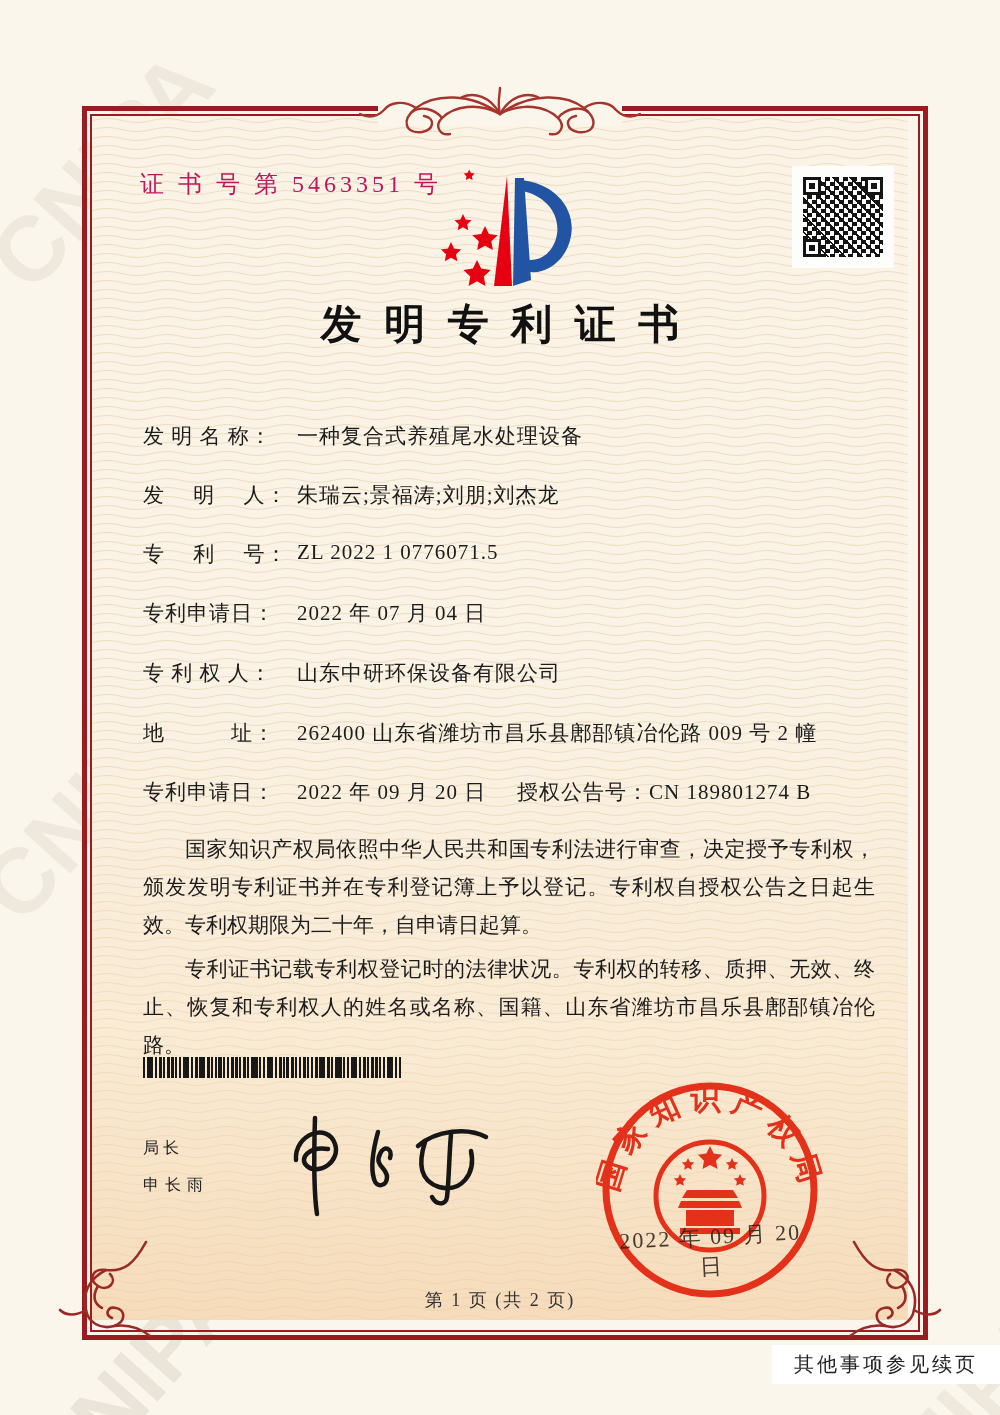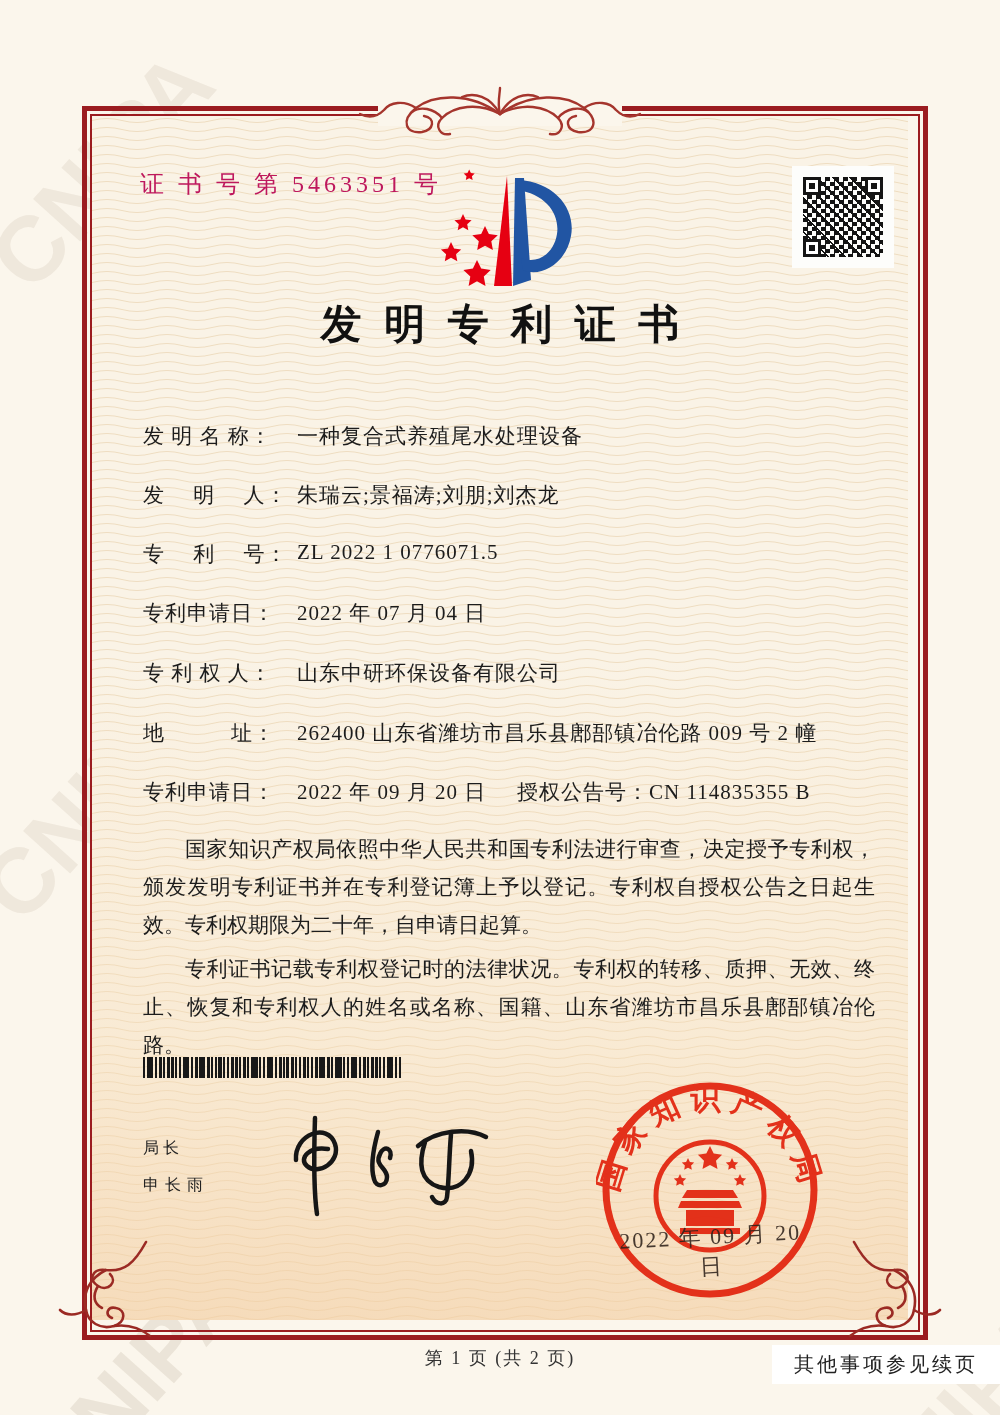--- a/index.html
+++ b/index.html
@@ -54,21 +54,21 @@
       repeating-linear-gradient(90deg,#181818 0 2px,transparent 2px 4px),
       repeating-linear-gradient(90deg,transparent 0 7px,#181818 7px 10px,transparent 10px 17px),
       repeating-linear-gradient(90deg,#181818 0 1px,transparent 1px 6px);}
   .director{position:absolute;left:143px;top:1138px;font-size:16px;color:#222;}
   .director .d-title{letter-spacing:4px;margin-bottom:16px;}
   .director .d-name{letter-spacing:6px;}
   .signature{position:absolute;left:268px;top:1108px;}
   .seal{position:absolute;left:596px;top:1076px;opacity:.93;}
   .seal-date{position:absolute;left:606px;top:1222px;width:210px;text-align:center;
     font-size:22px;letter-spacing:2px;color:rgba(45,33,26,.88);transform:rotate(-3deg);}
-  .page-info{position:absolute;left:0;top:1346px;width:100%;text-align:center;
+  .page-info{position:absolute;left:0;top:1288px;width:100%;text-align:center;
     font-size:18px;letter-spacing:2px;color:#333;}
   .footer-note{position:absolute;left:0;top:1345px;width:100%;text-align:right;}
   .footer-note span{display:inline-block;background:#ffffff;padding:6px 22px;
     font-size:20px;letter-spacing:3px;color:#222;}
 </style>
 </head>
 <body>
 
 <div class="page">
 
@@ -189,21 +189,21 @@
     </div>
     <div class="field-row" style="top:659px">
       <span class="flabel">专 利 权 人：</span><span class="fvalue">山东中研环保设备有限公司</span>
     </div>
     <div class="field-row" style="top:719px">
       <span class="flabel">地　　　址：</span><span class="fvalue">262400 山东省潍坊市昌乐县鄌郚镇冶伦路 009 号 2 幢</span>
     </div>
     <div class="field-row" style="top:778px">
       <span class="flabel">专利申请日：</span><span class="fvalue">2022 年 09 月 20 日</span>
       <span class="fextra">
-        <span class="flabel2">授权公告号：</span><span class="fvalue">CN 114835355 B</span>
+        <span class="flabel2">授权公告号：</span><span class="fvalue">CN 189801274 B</span>
       </span>
     </div>
 
     <div class="body-text">
       <p>国家知识产权局依照中华人民共和国专利法进行审查，决定授予专利权，颁发发明专利证书并在专利登记簿上予以登记。专利权自授权公告之日起生效。专利权期限为二十年，自申请日起算。</p>
       <p>专利证书记载专利权登记时的法律状况。专利权的转移、质押、无效、终止、恢复和专利权人的姓名或名称、国籍、山东省潍坊市昌乐县鄌郚镇冶伦路。</p>
     </div>
 
     <div class="barcode"></div>
 

